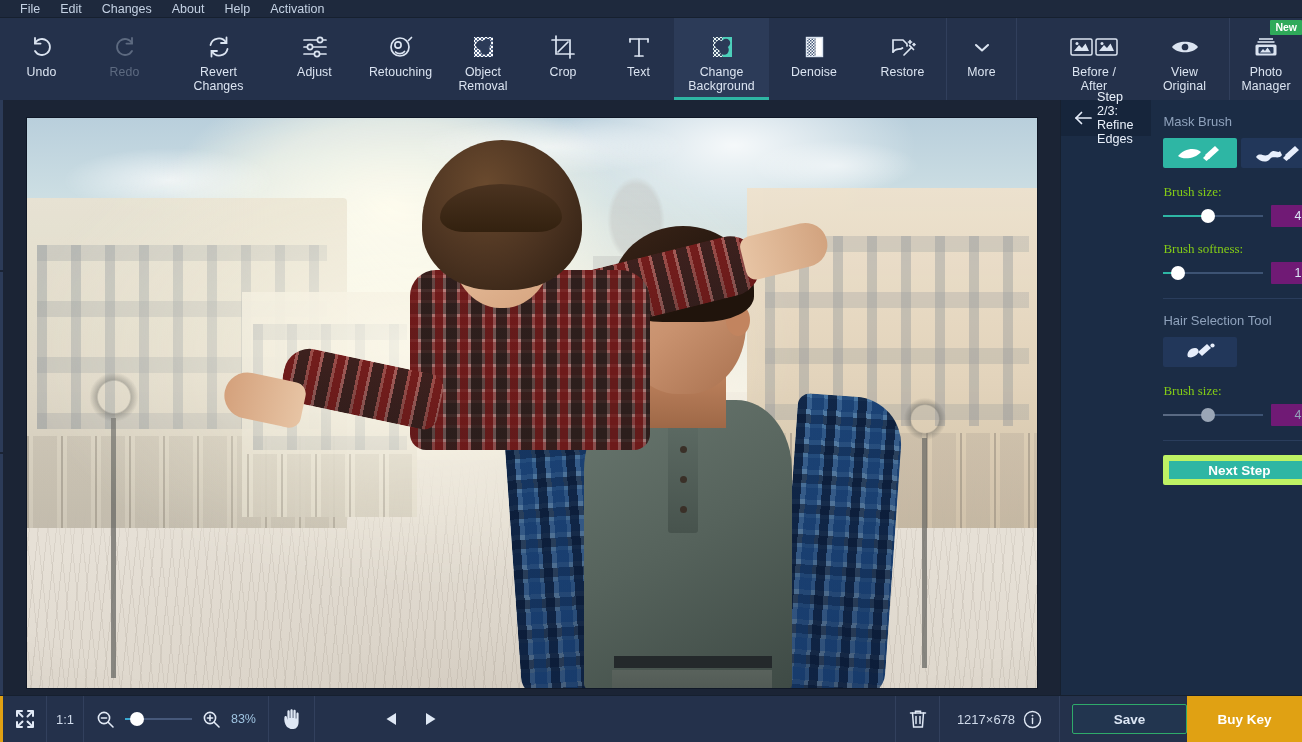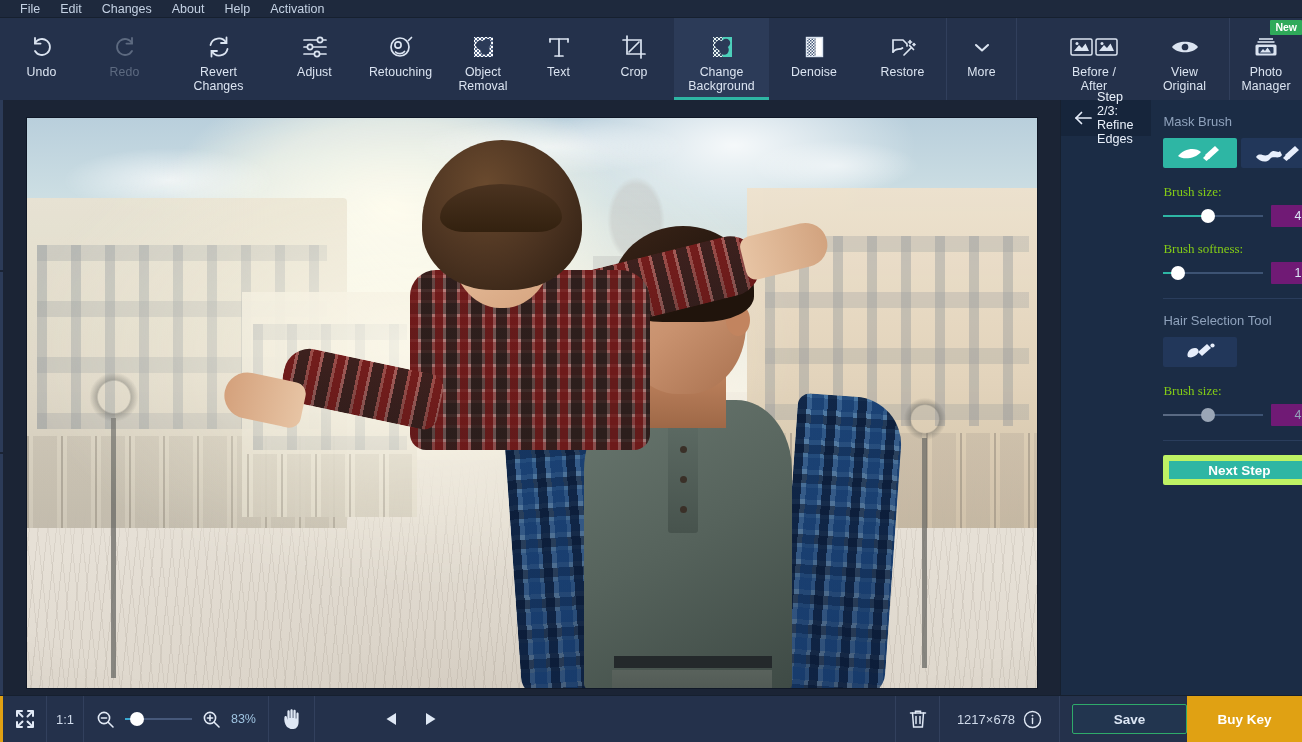--- a/index.html
+++ b/index.html
@@ -568,42 +568,42 @@
           <rect x="5" y="3" width="19" height="20" fill="url(#checker1)"></rect>
           <circle cx="11.5" cy="11" r="4.6" fill="#2c3b58"></circle>
           <circle cx="18" cy="9" r="4.2" fill="#2c3b58"></circle>
           <circle cx="16" cy="16" r="4.8" fill="#2c3b58"></circle>
         </svg>
       </div>
       <div class="tlabel">Object
 Removal</div>
     </div>
 
+    <div class="tool tb-crop">
+      <div class="ticon">
+        <svg width="26" height="26" viewBox="0 0 26 26" fill="none" stroke="#dbe4f1" stroke-width="1.7" stroke-linecap="round">
+          <path d="M6 2 V20 H24"></path>
+            <path d="M2 6 H20 V24"></path>
+            <path d="M8 18 L18 8"></path>
+        </svg>
+      </div>
+      <div class="tlabel">Crop</div>
+    </div>
+
     <div class="tool tb-text">
       <div class="ticon">
         <svg width="26" height="26" viewBox="0 0 26 26" fill="none" stroke="#dbe4f1" stroke-width="1.7" stroke-linecap="round">
           <path d="M4 5 H22"></path>
             <path d="M13 5 V22"></path>
             <path d="M9 22 H17"></path>
           <path d="M4 5 V8"></path>
             <path d="M22 5 V8"></path>
         </svg>
       </div>
       <div class="tlabel">Text</div>
-    </div>
-
-    <div class="tool tb-crop">
-      <div class="ticon">
-        <svg width="26" height="26" viewBox="0 0 26 26" fill="none" stroke="#dbe4f1" stroke-width="1.7" stroke-linecap="round">
-          <path d="M6 2 V20 H24"></path>
-            <path d="M2 6 H20 V24"></path>
-            <path d="M8 18 L18 8"></path>
-        </svg>
-      </div>
-      <div class="tlabel">Crop</div>
     </div>
 
     <div class="tool tb-chg active">
       <div class="ticon">
         <svg width="28" height="26" viewBox="0 0 28 26">
           <defs>
             <pattern id="checker2" width="4" height="4" patternUnits="userSpaceOnUse">
               <rect width="4" height="4" fill="#e9f3f2"></rect>
               <rect width="2" height="2" fill="#42566f"></rect>
               <rect x="2" y="2" width="2" height="2" fill="#42566f"></rect>

